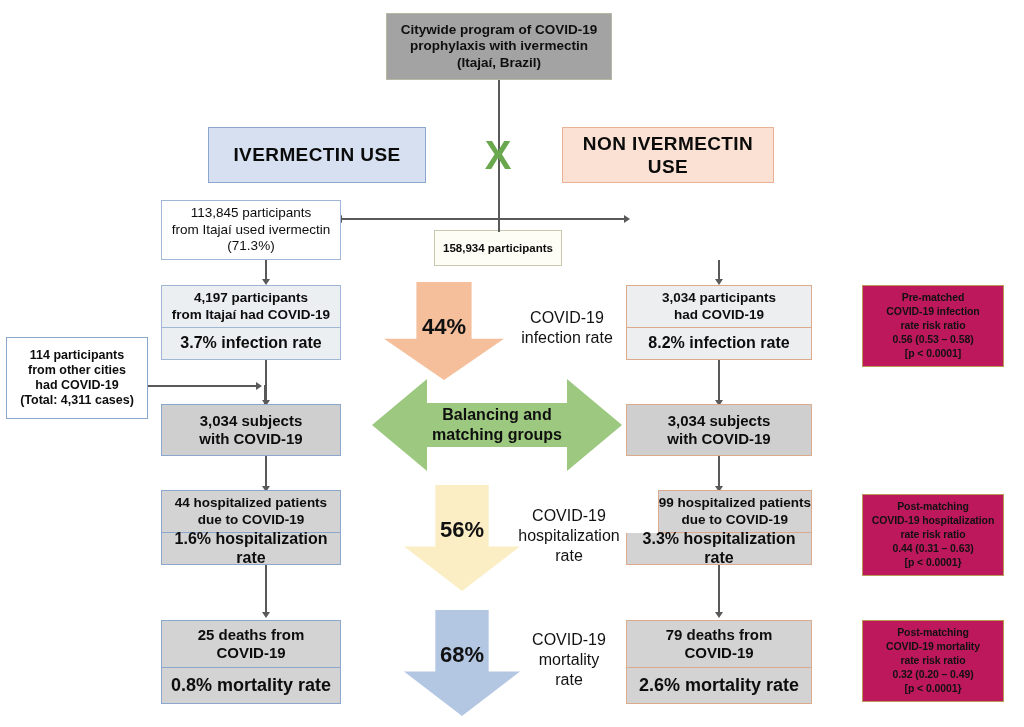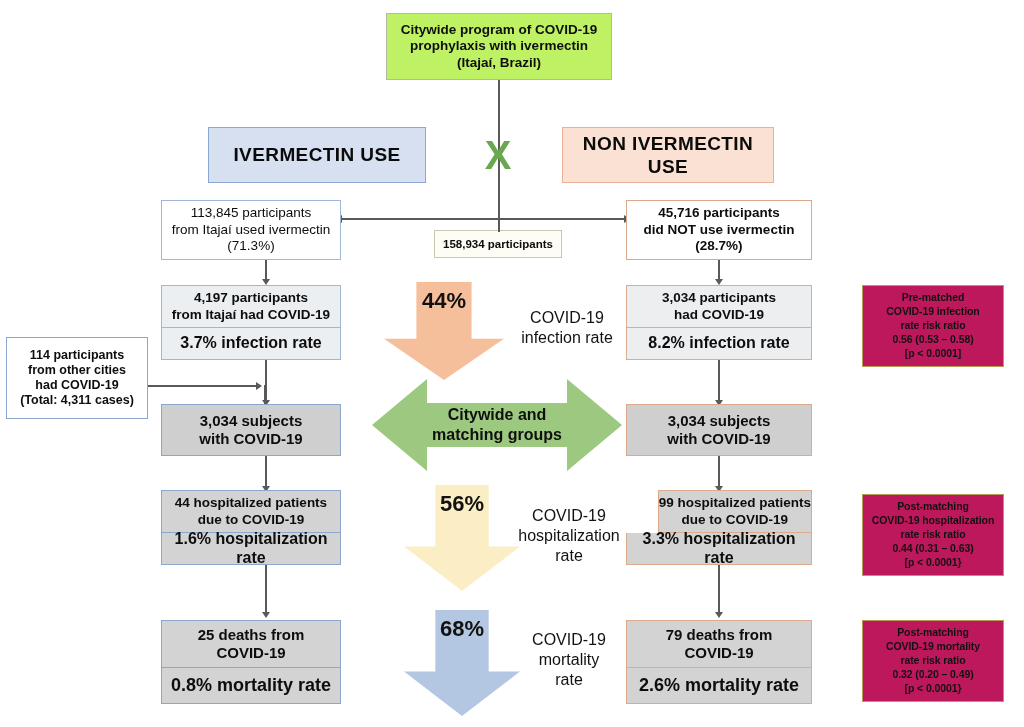--- a/index.html
+++ b/index.html
@@ -25,21 +25,21 @@
     flex-direction: column;
     align-items: center;
     justify-content: center;
     text-align: center;
     line-height: 1.22;
     white-space: pre-line;
   }
 
   
   .top-box {
-    background: #bef264;
+    background: #a3a3a3;
     border: 1px solid #b7b7a4;
     font-size: 13.5px;
     font-weight: 600;
     color: #0f0f0f;
   }
 
   
   .banner-blue {
     background: #d6e0f0;
     border: 1px solid #8ba7cd;
@@ -160,21 +160,21 @@
     position: absolute;
     display: flex;
     align-items: flex-start;
     justify-content: center;
     clip-path: polygon(27% 0%, 73% 0%, 73% 58%, 100% 58%, 50% 100%, 0% 58%, 27% 58%);
   }
   .downarrow span {
     font-size: 22px;
     font-weight: 700;
     color: #111;
-    margin-top: 6px;
+    margin-top: 32px;
   }
   .arrow-peach { background: #f5bf9b; }
   .arrow-cream { background: #fbeec5; }
   .arrow-blue  { background: #b4c7e2; }
 
   
   .dblarrow {
     position: absolute;
     background: #9cc97f;
     clip-path: polygon(0% 50%, 22% 0%, 22% 26%, 78% 26%, 78% 0%, 100% 50%, 78% 100%, 78% 74%, 22% 74%, 22% 100%);
@@ -242,21 +242,21 @@
   </div>
 
   <div class="box banner-blue" style="left:208px; top:127px; width:218px; height:56px;">
     <div>IVERMECTIN USE</div>
   </div>
 
   <div class="box banner-peach" style="left:562px; top:127px; width:212px; height:56px;">
     <div>NON IVERMECTIN USE</div>
   </div>
 
-  <div class="box pbox-mid" style="left:434px; top:230px; width:128px; height:28px;">
+  <div class="box pbox-mid" style="left:434px; top:230px; width:128px; height:36px;">
     <div>158,934 participants</div>
   </div>
 
   <div class="hline" style="left:340px; top:218px; width:160px; height:1.5px;"></div>
   <div class="arrowhead-left" style="left:336px; top:215px;"></div>
   <div class="vline" style="left:498px; top:218px; height:14px;"></div>
 
   <div class="hline" style="left:498px; top:218px; width:128px; height:1.5px;"></div>
   <div class="arrowhead-right" style="left:624px; top:215px;"></div>
 
@@ -294,25 +294,20 @@
 
   <div class="vline" style="left:265px; top:565px; height:50px;"></div>
   <div class="arrowhead-down" style="left:262px; top:612px;"></div>
 
   <div class="stat grey-blue" style="left:161px; top:620px; width:180px; height:84px;">
     <div class="top" style="font-size:15px;">25 deaths from
 COVID-19</div>
     <div class="bot" style="height:36px; font-size:18px;">0.8% mortality rate</div>
   </div>
 
-  <div class="box pbox-white-peach" style="left:626px; top:200px; width:186px; height:60px;">
-    <div>45,716 participants
-did NOT use ivermectin
-(28.7%)</div>
-  </div>
 
   <div class="vline" style="left:718px; top:260px; height:21px;"></div>
   <div class="arrowhead-down" style="left:715px; top:279px;"></div>
 
   <div class="stat peach" style="left:626px; top:285px; width:186px; height:75px;">
     <div class="top">3,034 participants
 had COVID-19</div>
     <div class="bot" style="height:32px;">8.2% infection rate</div>
   </div>
 
@@ -354,21 +349,21 @@
 
   <div class="downarrow arrow-peach" style="left:384px; top:282px; width:120px; height:98px;">
     <span>44%</span>
   </div>
   <div class="sidelabel" style="left:508px; top:300px; width:118px; height:56px;">
     <span>COVID-19
 infection rate</span>
   </div>
 
   <div class="dblarrow" style="left:372px; top:379px; width:250px; height:92px;">
-    <span>Citywide and
+    <span>Balancing and
 matching groups</span>
   </div>
 
   <div class="downarrow arrow-cream" style="left:404px; top:485px; width:116px; height:106px;">
     <span>56%</span>
   </div>
   <div class="sidelabel" style="left:513px; top:496px; width:112px; height:80px;">
     <span>COVID-19
 hospitalization
 rate</span>

